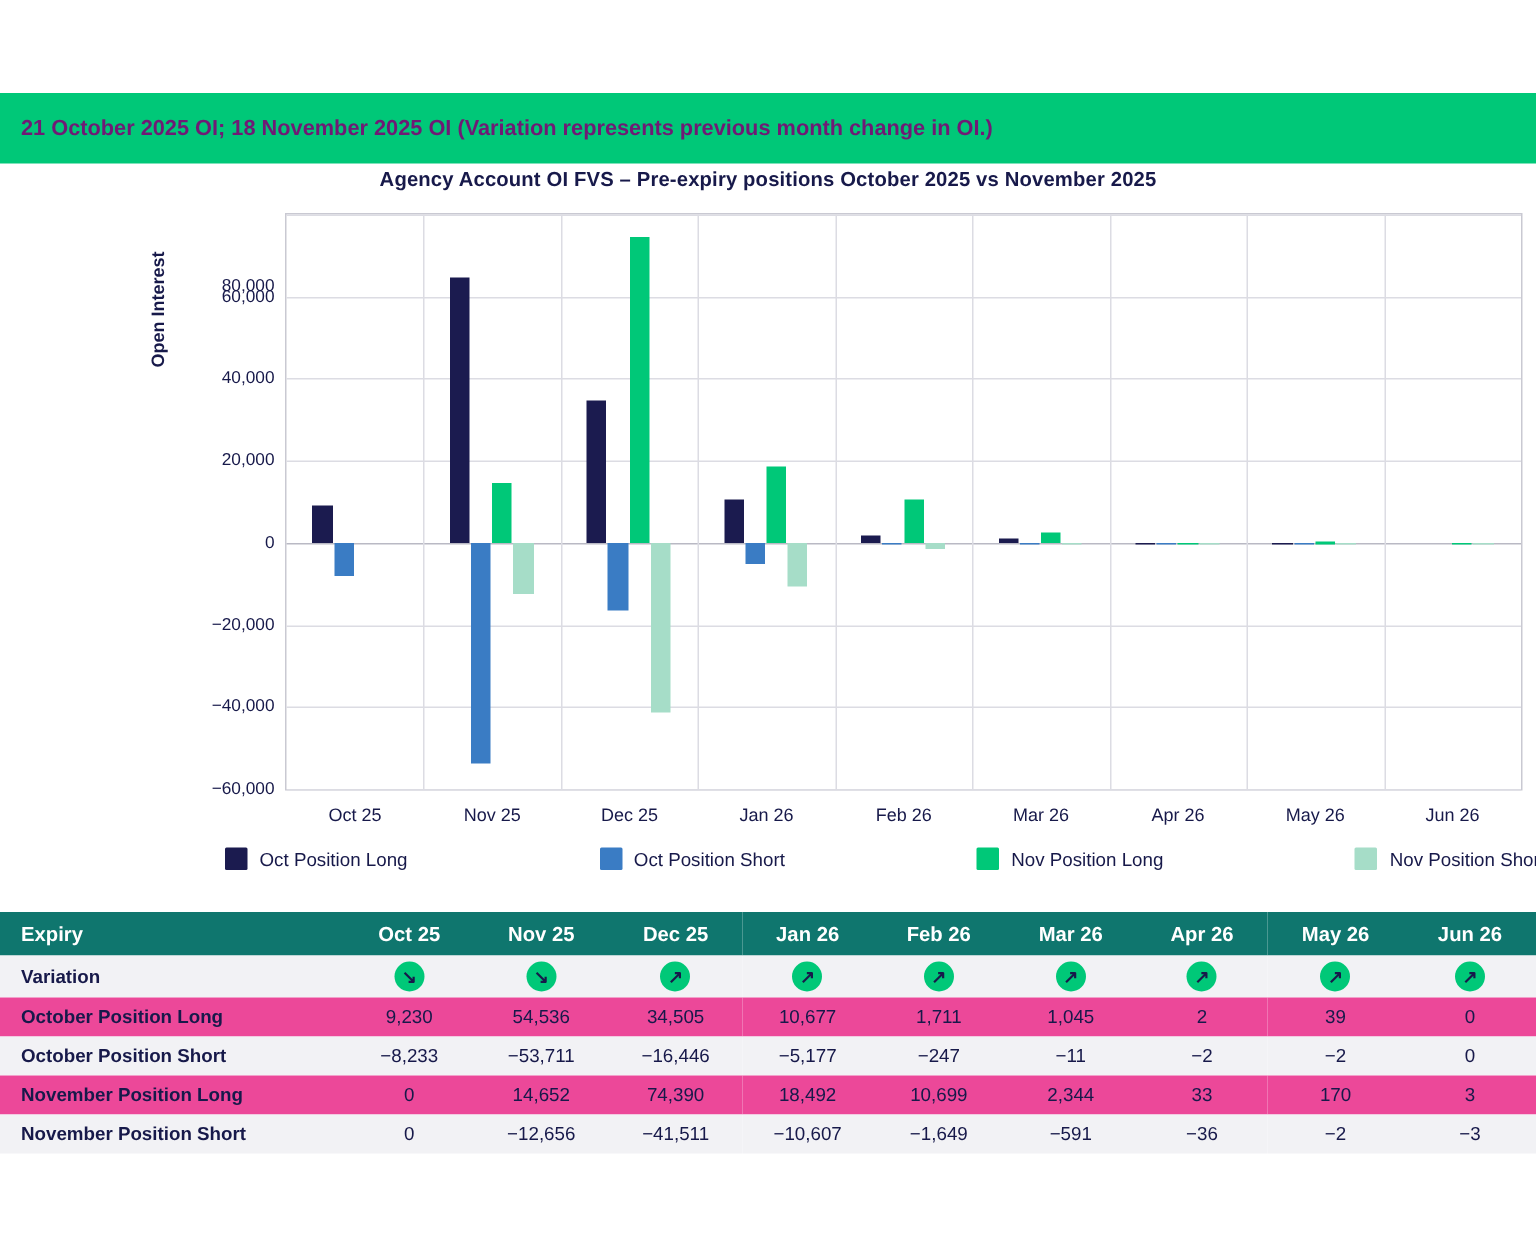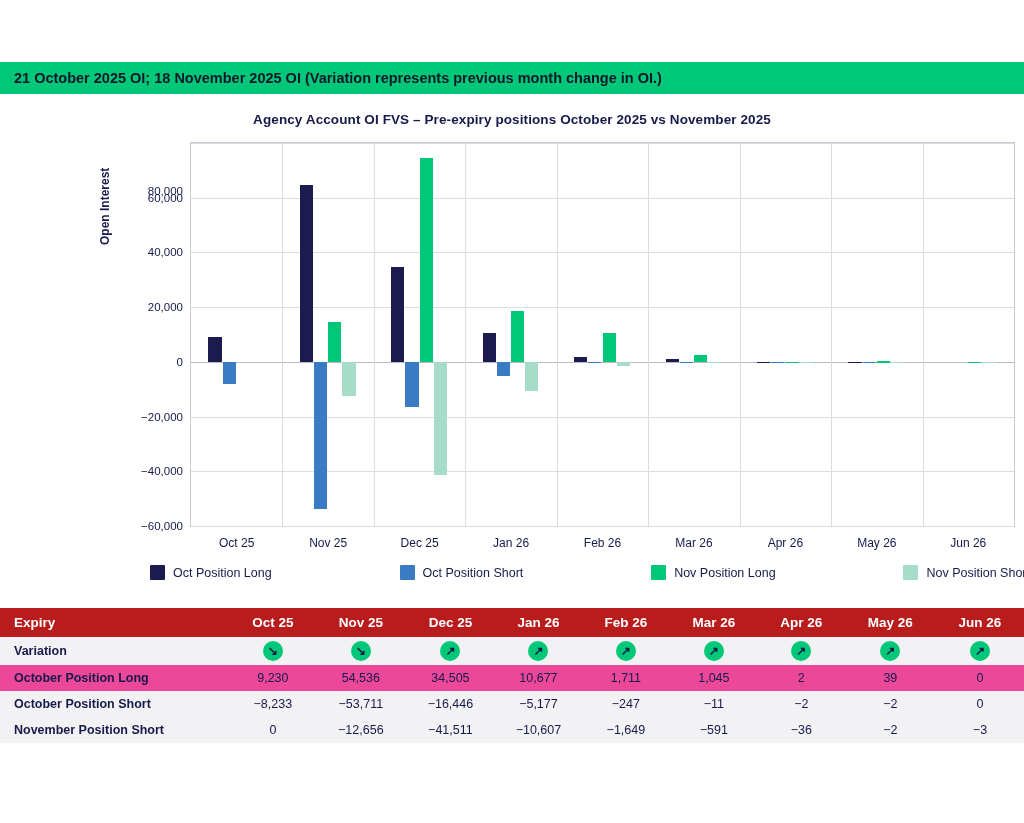--- a/index.html
+++ b/index.html
@@ -29,23 +29,23 @@
     display: flex;
     align-items: center;
     font-size: 14.5px;
     font-weight: bold;
     padding-left: 14px;
     box-sizing: border-box;
   }
   .subtitle-bar {
     position: absolute;
     left: 0; top: 62px;
-    width: 1024px; height: 32px;
+    width: 1024px; height: 47px;
     background: #00c878;
-    color: #0f172a;
+    color: #701a75;
     display: flex;
     align-items: center;
     font-size: 14.5px;
     font-weight: bold;
     padding-left: 14px;
     box-sizing: border-box;
   }
   
   .chart-wrap {
     position: absolute;
@@ -150,21 +150,21 @@
     position: absolute;
     left: 0; top: 608px;
     width: 1024px;
   }
   table {
     border-collapse: collapse;
     width: 1024px;
     font-size: 12.5px;
   }
   thead th {
-    background: #b91c1c;
+    background: #0f766e;
     color: #ffffff;
     font-weight: bold;
     font-size: 13.5px;
     padding: 7px 10px;
     text-align: center;
     white-space: nowrap;
   }
   thead th.first {
     text-align: left;
     padding-left: 14px;
@@ -346,20 +346,32 @@
             <td>−8,233</td>
             <td>−53,711</td>
             <td>−16,446</td>
             <td>−5,177</td>
             <td>−247</td>
             <td>−11</td>
             <td>−2</td>
             <td>−2</td>
             <td>0</td>
           </tr>
+          <tr>
+            <td class="first">November Position Long</td>
+            <td>0</td>
+            <td>14,652</td>
+            <td>74,390</td>
+            <td>18,492</td>
+            <td>10,699</td>
+            <td>2,344</td>
+            <td>33</td>
+            <td>170</td>
+            <td>3</td>
+          </tr>
           <tr class="alt">
             <td class="first">November Position Short</td>
             <td>0</td>
             <td>−12,656</td>
             <td>−41,511</td>
             <td>−10,607</td>
             <td>−1,649</td>
             <td>−591</td>
             <td>−36</td>
             <td>−2</td>

